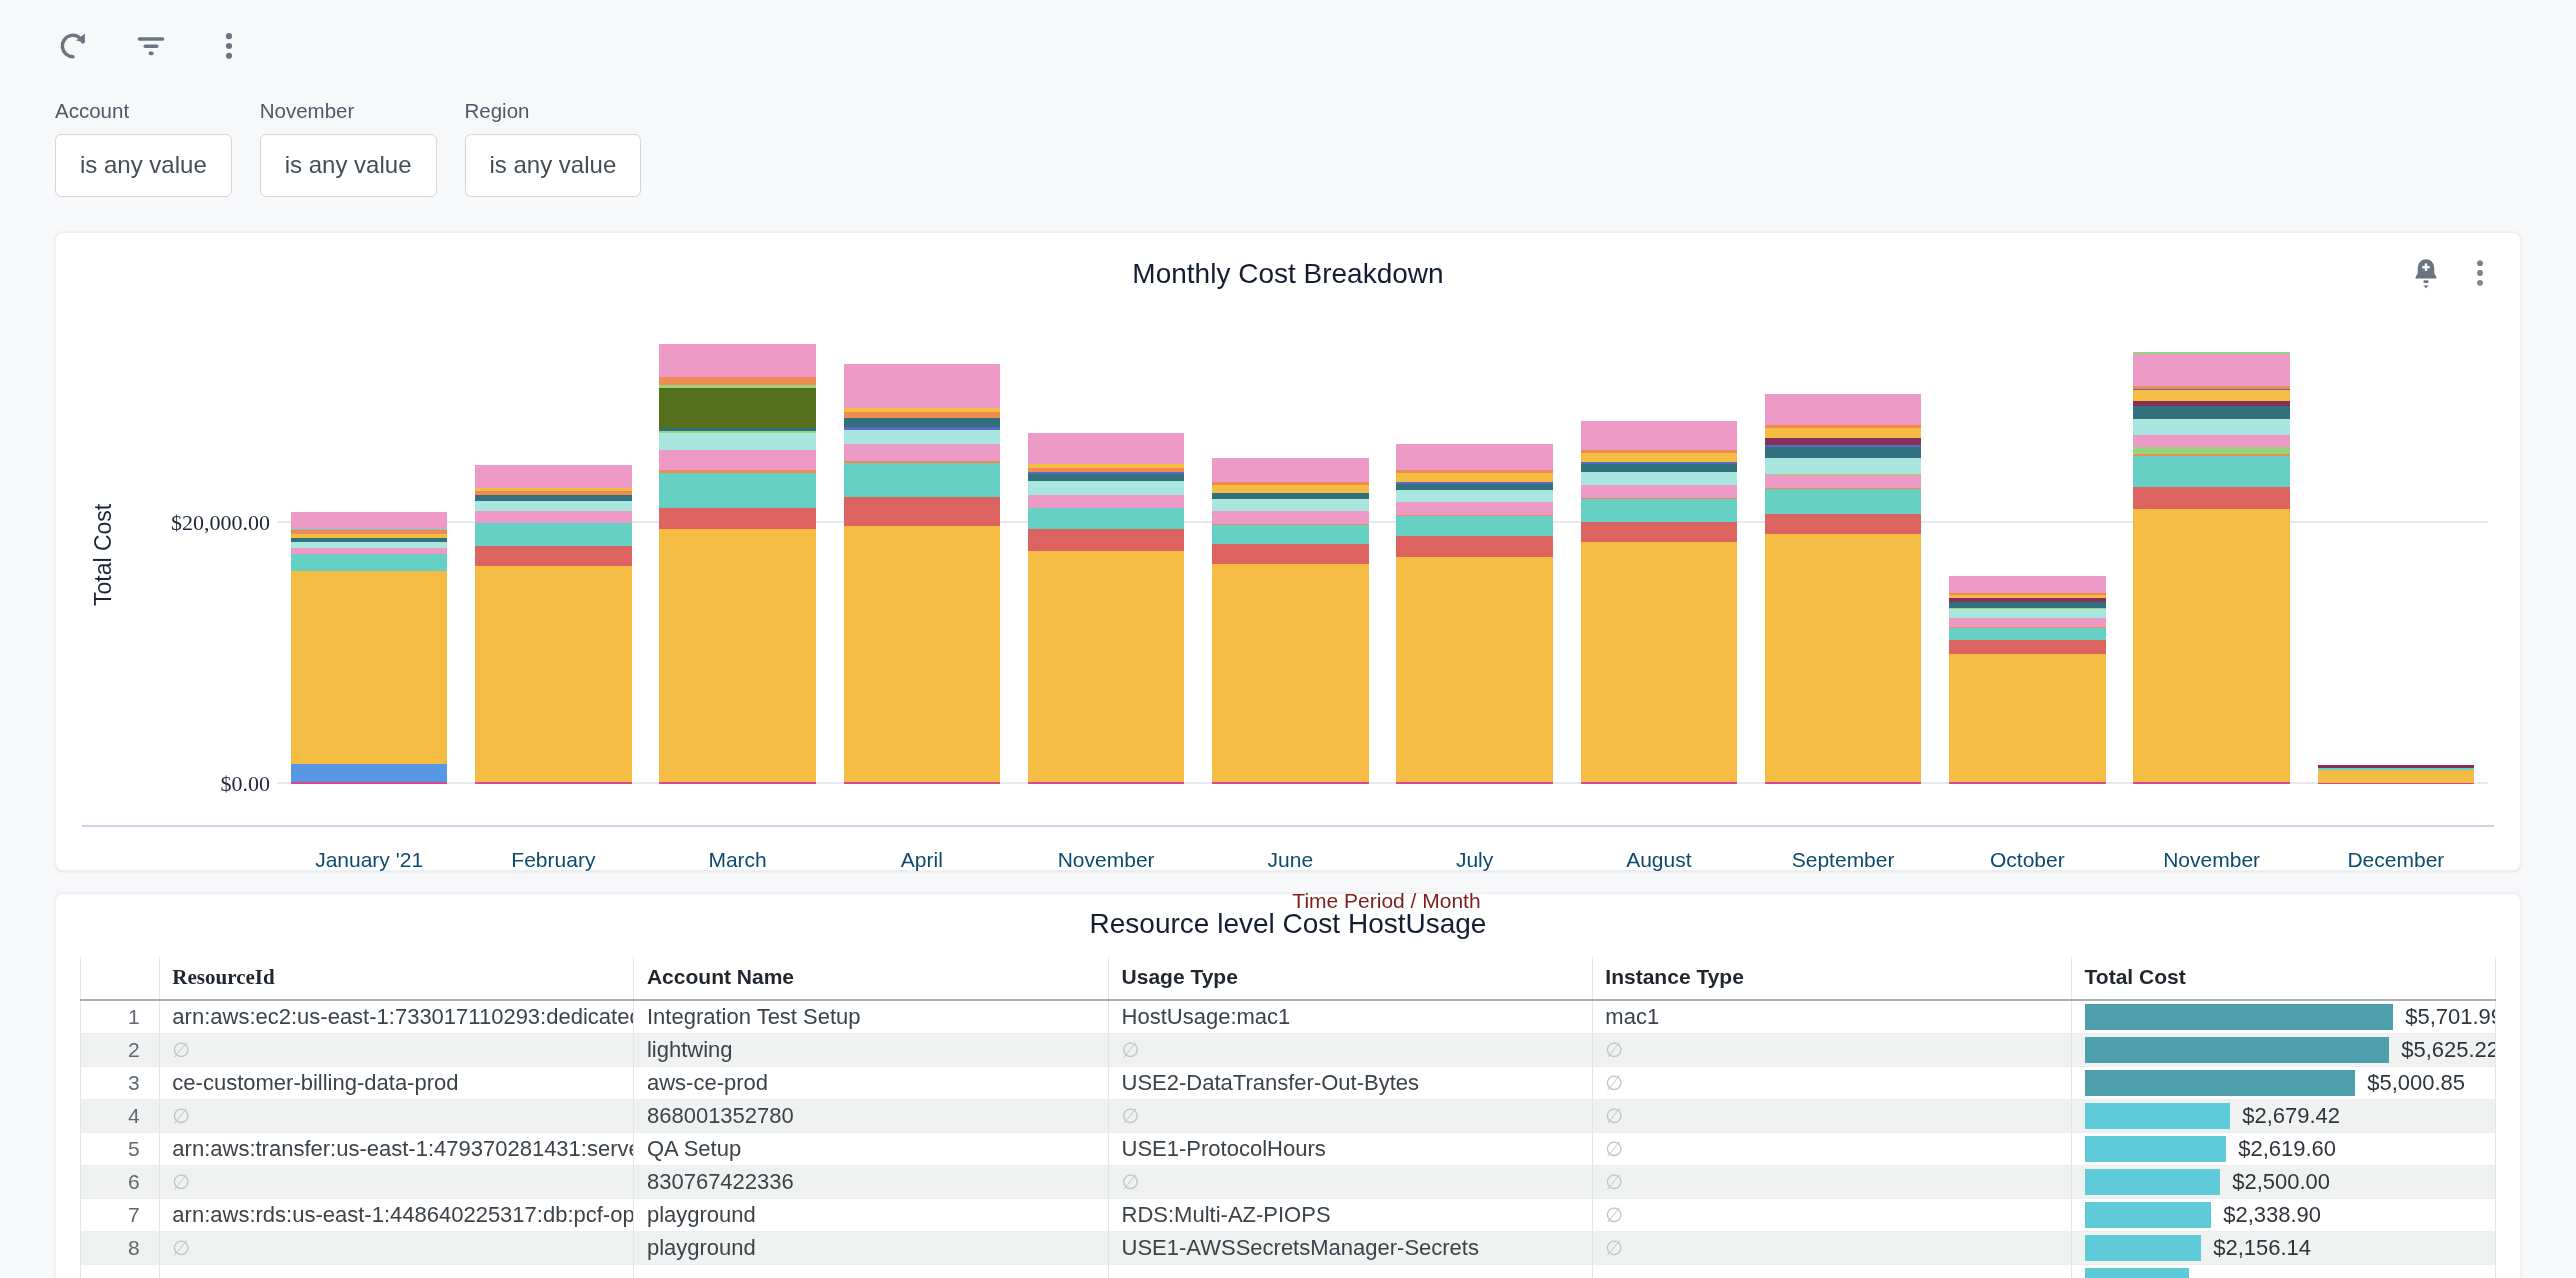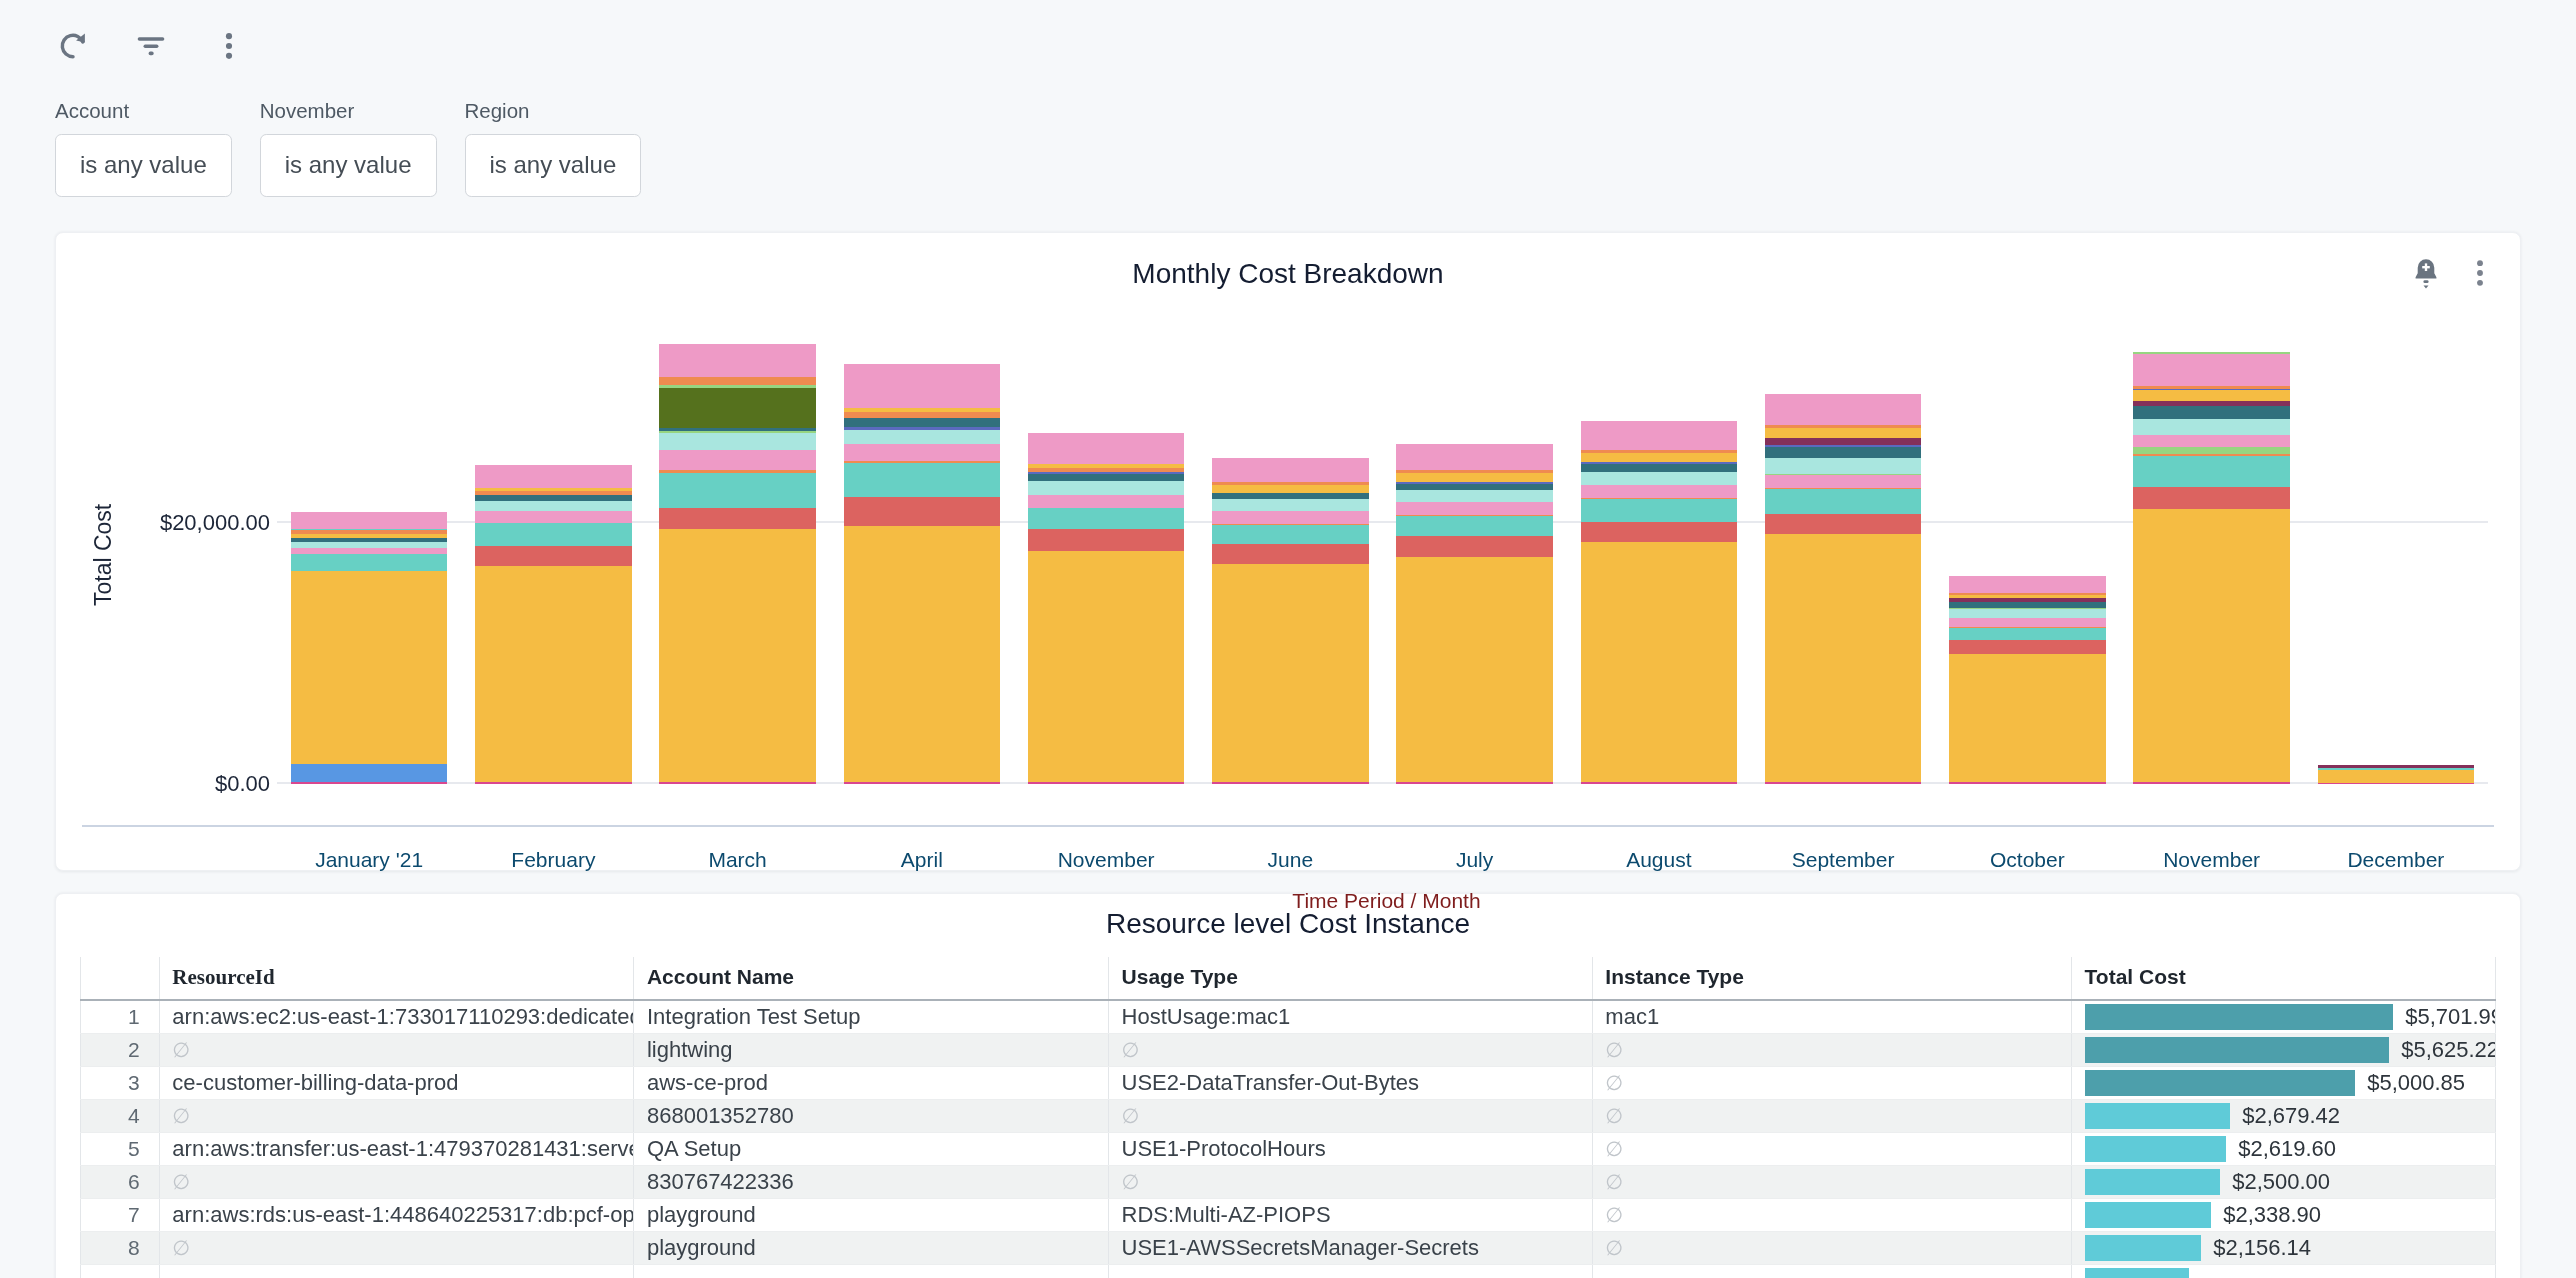--- a/index.html
+++ b/index.html
@@ -50,21 +50,21 @@
 
   .chart-wrap{position:relative;height:458px;margin-top:32px;margin-right:8px;}
   .y-axis-title{
     position:absolute;left:6.3px;top:0;bottom:0;width:35px;
     display:flex;align-items:center;justify-content:center;
     font-size:23px;color:#1d2638;
     writing-mode:vertical-rl;transform:rotate(180deg);
   }
   .y-tick{
     position:absolute;left:32px;width:158px;text-align:right;
-    font-size:22px;color:#1d2638;height:27px;line-height:27px;
+    font-size:22px;color:#1d2638;height:27px;line-height:27px;font-family:Liberation Serif, serif;
   }
   .plot{position:absolute;left:197px;right:0;top:0;bottom:0;}
   .gridline{position:absolute;left:0;right:0;height:1.6px;background:#e7e9ee;z-index:0;}
   .bars{position:absolute;inset:0;display:flex;align-items:flex-end;z-index:1;}
   .bar-slot{flex:1 1 0;display:flex;justify-content:center;align-items:flex-end;height:100%;}
   .bar-stack{width:85%;display:flex;flex-direction:column-reverse;}
   .bar-seg{width:100%;}
 
   .x-axis-spacer{height:41px;}
   .x-axis-line{height:2.4px;background:#cbd4e2;margin:0 1.6px;}
@@ -385,21 +385,21 @@
         <div class="x-label">August</div>
         <div class="x-label">September</div>
         <div class="x-label">October</div>
         <div class="x-label">November</div>
         <div class="x-label">December</div>
       </div>
     <div class="x-axis-title">Time Period / Month</div>
   </section>
 
   <section class="card table-card">
-    <h2 class="table-title">Resource level Cost Instance</h2>
+    <h2 class="table-title">Resource level Cost HostUsage</h2>
     <table class="data-table">
       <thead>
         <tr id="thead-row">
             <th class="col-num" style="width: 2.6%;"></th>
             <th style="width: 19.8%; font-family: Liberation Serif, serif;">ResourceId</th>
             <th style="width: 19.8%;">Account Name</th>
             <th style="width: 20.2%;">Usage Type</th>
             <th style="width: 20%;">Instance Type</th>
             <th style="width: 17.6%;">Total Cost</th>
           </tr>

